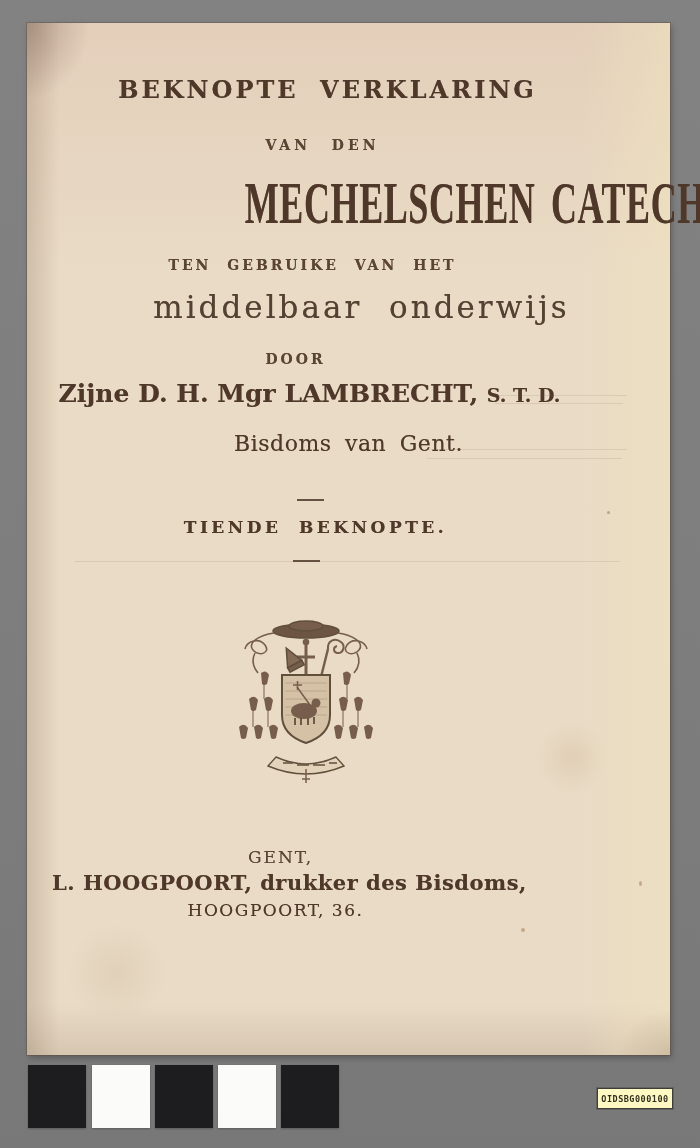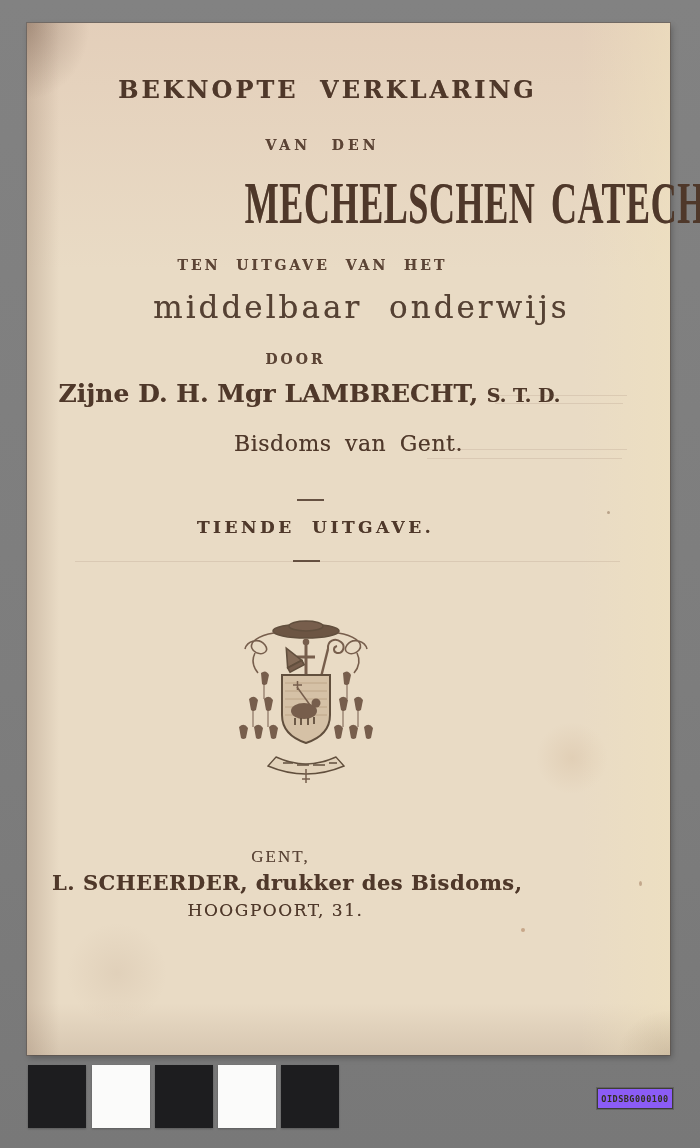--- a/index.html
+++ b/index.html
@@ -31,66 +31,66 @@
   }
   .tiny-caps   { font-size:14px; font-weight:bold; letter-spacing:4px; word-spacing:12px; color:#5c4435; }
   .series      { font-size:24px; font-weight:bold; letter-spacing:3px; word-spacing:10px; }
   .main-title  { font-size:60px; line-height:56px; font-weight:bold; font-family:"Liberation Serif", serif; }
   .main-title .squeeze { display:inline-block; transform:scaleX(0.60); transform-origin:50% 50%; letter-spacing:1px; word-spacing:10px; }
   .audience    { font-size:31px; letter-spacing:3px; word-spacing:14px; color:#554133; }
   .author      { font-size:25px; font-weight:bold;text-align:center; }
   .author .degrees { font-size:19px; font-weight:bold; }
   .bisschop    { font-size:22px; letter-spacing:0.5px; word-spacing:6px; }
   .edition     { font-size:17px; font-weight:bold; letter-spacing:3.5px; word-spacing:8px; }
-  .imprint-city    { font-size:17px; letter-spacing:2px; color:#5a4436;font-family:Liberation Serif, serif; }
+  .imprint-city    { font-size:17px; letter-spacing:2px; color:#5a4436; }
   .imprint-printer { font-size:21px; font-weight:bold; letter-spacing:0.5px; }
   .imprint-address { font-size:17px; letter-spacing:1.5px; }
   .dash { position:absolute; height:2px; background:#4f382a; opacity:0.85; }
   .ghostline { position:absolute; height:1px; background:rgba(130,95,75,0.14); }
   .spot { position:absolute; border-radius:50%; }
   .emblem-wrap { position:absolute; }
   .emblem-wrap svg { display:block; }
   .calib-strip { position:absolute; left:0; top:1065px; width:700px; height:63px; }
   .sq { position:absolute; top:0; height:63px; width:58px; box-shadow:0 1px 2px rgba(0,0,0,0.25); }
   .sq.black { background:#1d1d1f; }
   .sq.white { background:#fbfbfa; }
   .catalog-label {
     position:absolute; left:597px; top:1088px; width:76px; height:21px;
-    background:#8b5cf6; border:1px solid #3e3e38;
+    background:#fef9c3; border:1px solid #3e3e38;
     box-shadow:0 0 0 1px rgba(60,60,55,0.35);
     display:flex; align-items:center; justify-content:center;
     font-family:"DejaVu Sans Mono", monospace;
     font-size:8.5px; font-weight:bold; letter-spacing:0.5px; color:#33301f;
   }
 </style>
 </head>
 <body>
 
 <div class="page">
 
   <div class="line series" style="top:52px; width:576px;">BEKNOPTE VERKLARING</div>
 
   <div class="line tiny-caps" style="top:114px; width:566px;">VAN DEN</div>
 
   <div class="line main-title" style="top:152px; width:592px;"><span class="squeeze">MECHELSCHEN CATECHISMUS</span></div>
 
-  <div class="line tiny-caps" style="top:234px; width:546px; letter-spacing:3px; word-spacing:8px;">TEN UITGAVE VAN HET</div>
+  <div class="line tiny-caps" style="top:234px; width:546px; letter-spacing:3px; word-spacing:8px;">TEN GEBRUIKE VAN HET</div>
 
   <div class="line tiny-caps" style="top:328px; width:512px; letter-spacing:3px;">DOOR</div>
 
   <div class="line audience" style="top:266px; width:644px;">middelbaar onderwijs</div>
 
   <div class="line author" style="top:356px; width:540px;"><span>Zijne D. H. Mgr LAMBRECHT,</span>
        <span class="degrees">S. T. D.</span></div>
 
   <div class="line bisschop" style="top:408px; width:618px;">Bisdoms van Gent.</div>
 
   <div class="dash" style="left:270px; top:476px; width:27px;"></div>
 
-  <div class="line edition" style="top:494px; width:552px;">TIENDE UITGAVE.</div>
+  <div class="line edition" style="top:494px; width:552px;">TIENDE BEKNOPTE.</div>
 
   <div class="ghostline" style="left:48px; top:538px; width:545px;"></div>
   <div class="dash" style="left:266px; top:537px; width:27px;"></div>
 
   <div class="ghostline" style="left:468px; top:372px; width:132px;"></div>
   <div class="ghostline" style="left:468px; top:380px; width:128px;"></div>
   <div class="ghostline" style="left:400px; top:426px; width:200px;"></div>
   <div class="ghostline" style="left:400px; top:435px; width:195px;"></div>
 
   <div class="spot" style="left:398px; top:416px; width:4px; height:3px; background:rgba(92,62,42,0.55);"></div>
@@ -153,23 +153,23 @@
 
         <path d="M45,142 q30,14 60,0 l8,9 q-38,16 -76,0 z" fill="#e3d3ba" stroke="#53402f" stroke-width="1.4"></path>
         <path d="M52,148 h10 M66,150 h12 M82,150 h12 M98,148 h8" stroke="#53402f" stroke-width="1.6"></path>
         <path d="M75,154 v14 M71,164 h8" stroke-width="1.5"></path>
       </g>
     </svg>
   </div>
 
   <div class="line imprint-city" style="top:824px; width:482px;">GENT,</div>
 
-  <div class="line imprint-printer" style="top:847px; width:482px;">L. SCHEERDER, drukker des Bisdoms,</div>
+  <div class="line imprint-printer" style="top:847px; width:482px;">L. HOOGPOORT, drukker des Bisdoms,</div>
 
-  <div class="line imprint-address" style="top:877px; width:472px;">HOOGPOORT, 31.</div>
+  <div class="line imprint-address" style="top:877px; width:472px;">HOOGPOORT, 36.</div>
 
 </div>
 
 <div class="calib-strip" id="calib-strip">
     <div class="sq black" style="left: 28px;"></div>
     <div class="sq white" style="left: 92px;"></div>
     <div class="sq black" style="left: 155px;"></div>
     <div class="sq white" style="left: 218px;"></div>
     <div class="sq black" style="left: 281px;"></div>
   </div>

